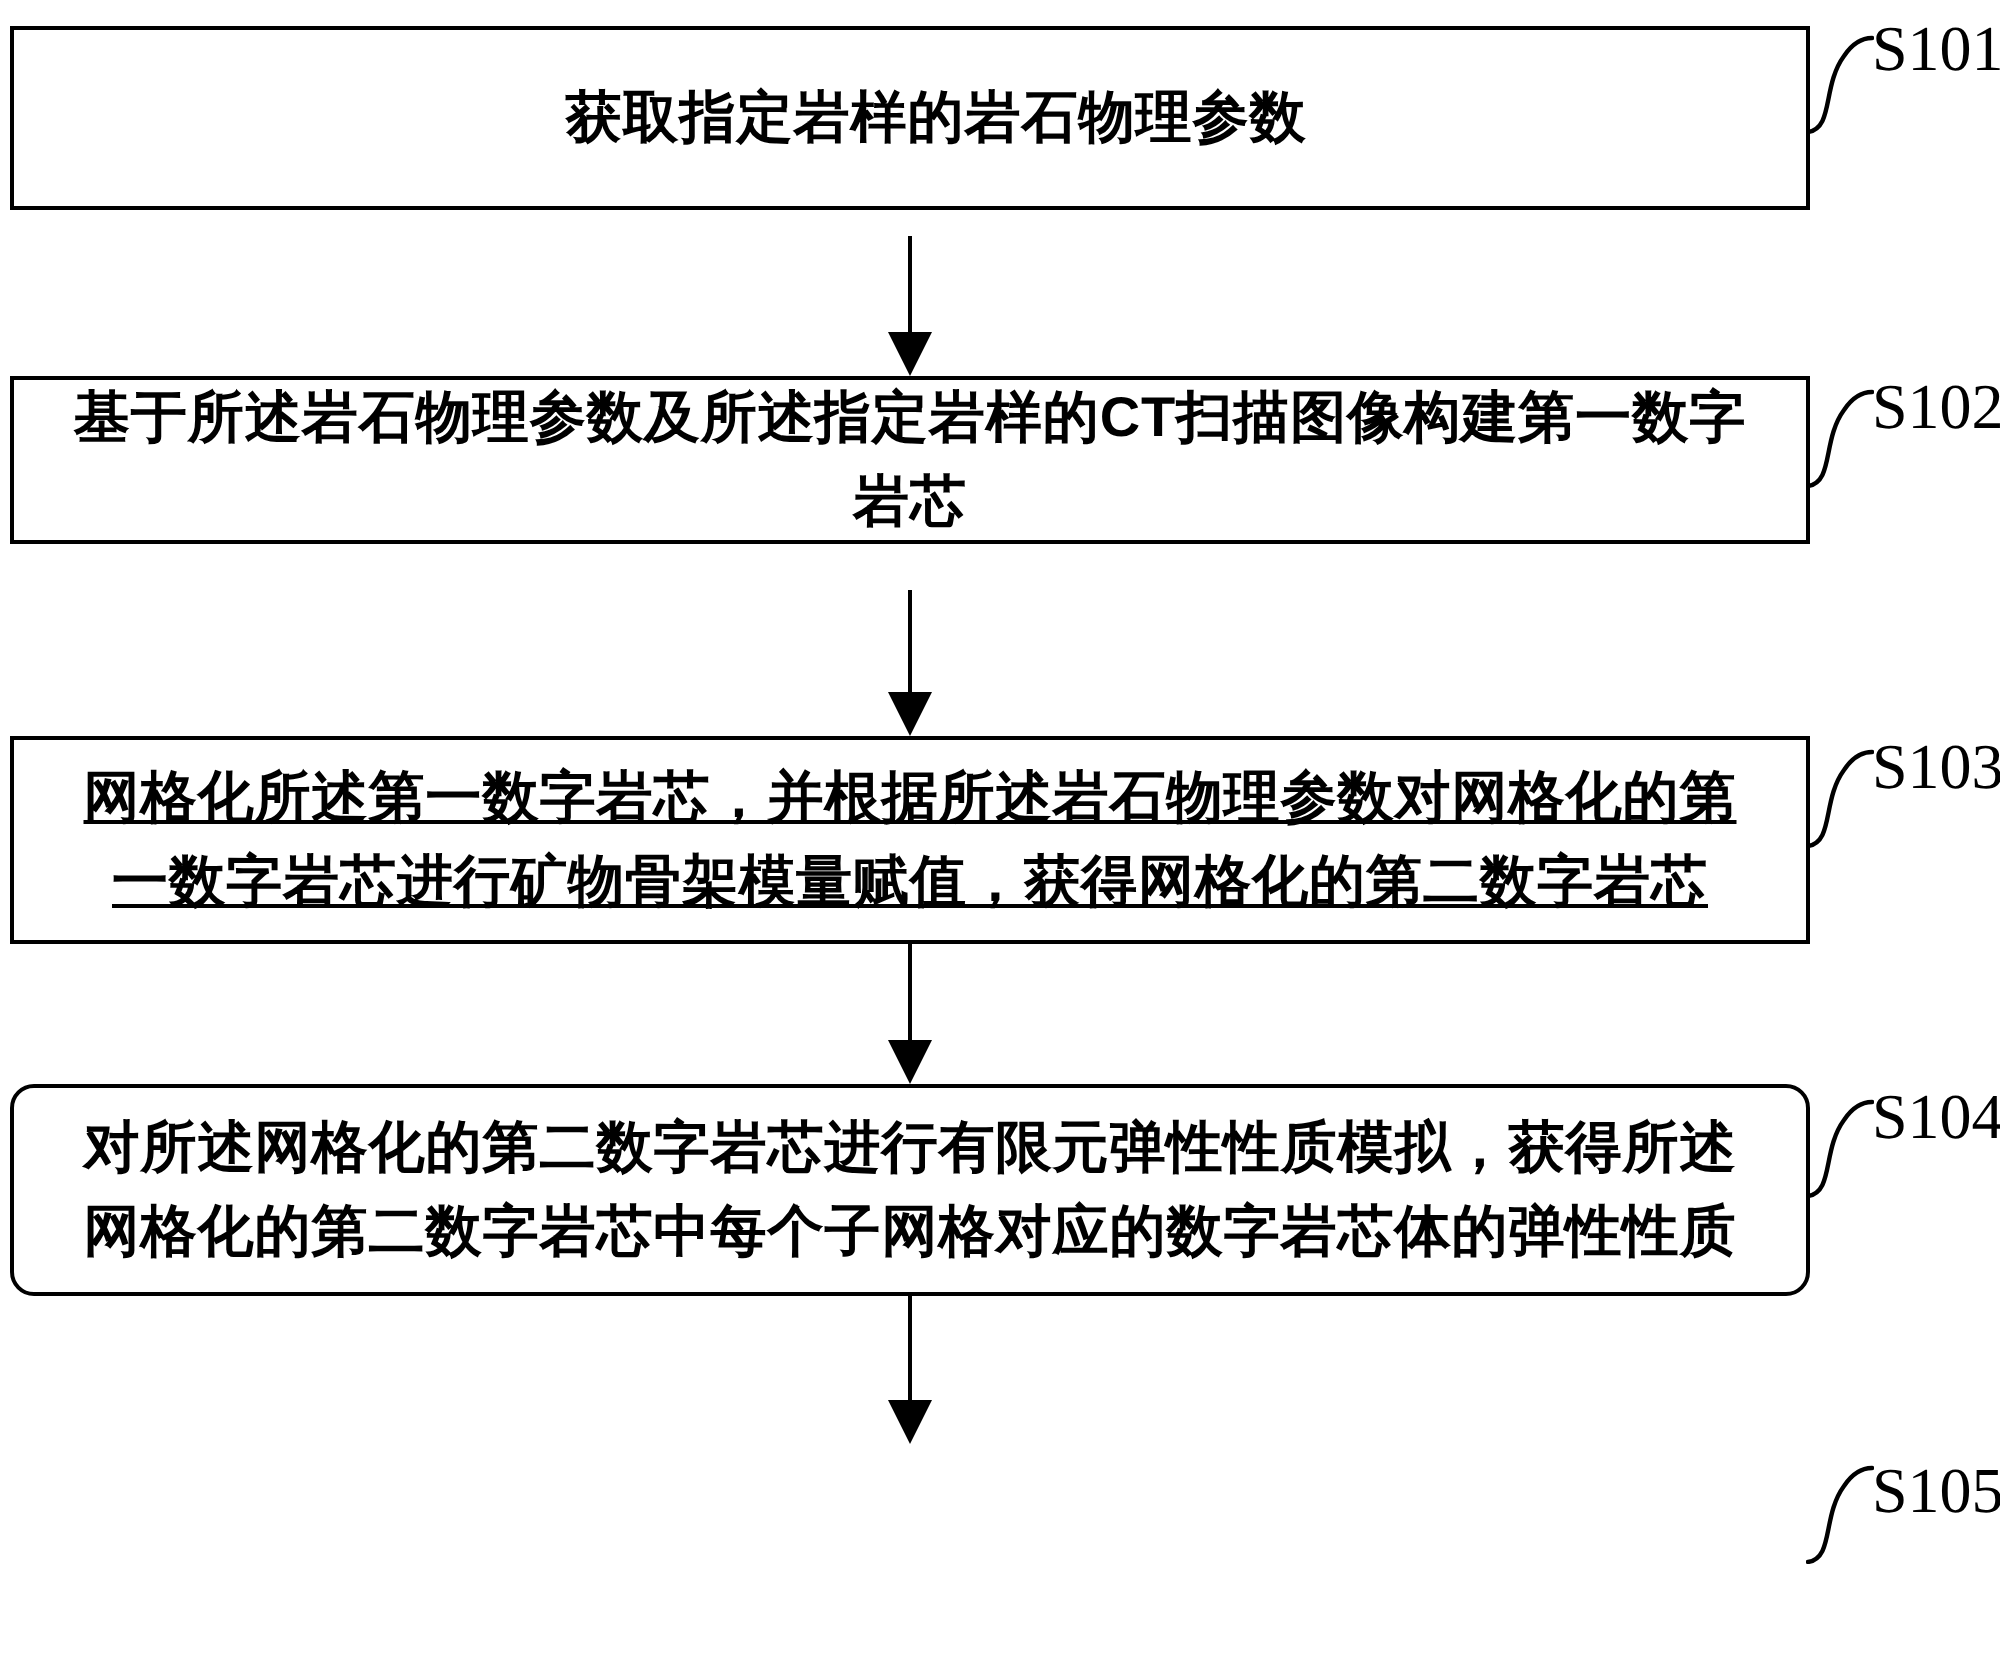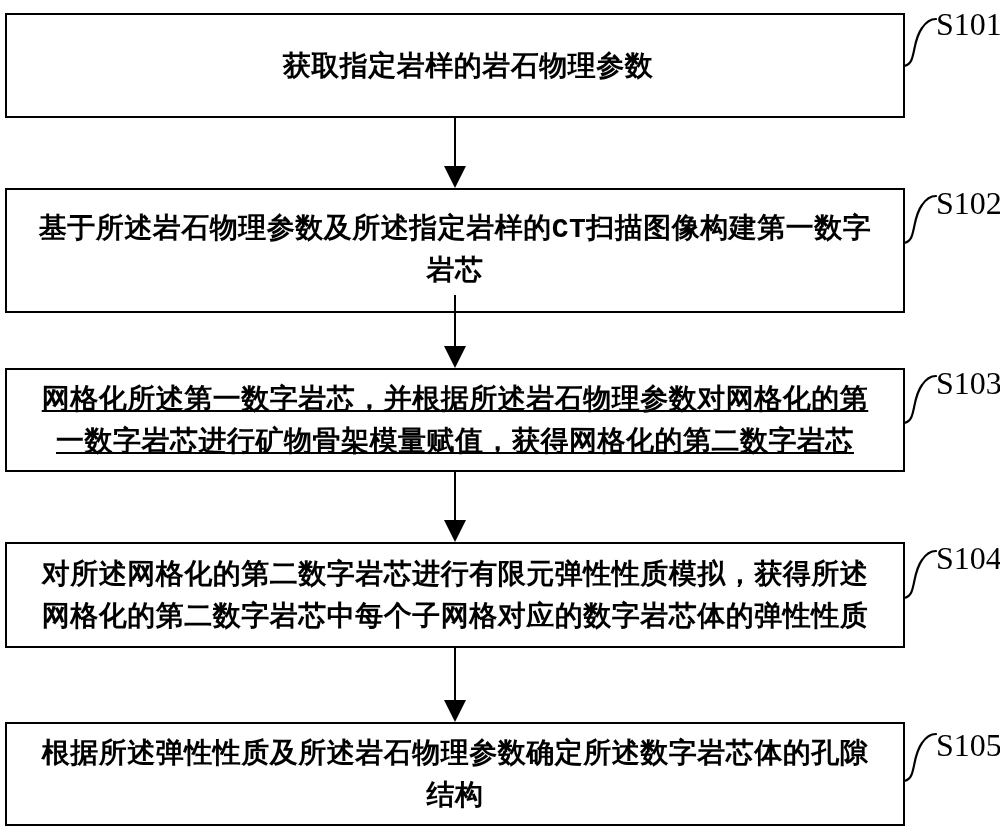--- a/index.html
+++ b/index.html
@@ -66,32 +66,32 @@
     font-size: 32px;
     color: #000000;
     white-space: nowrap;
   }
 </style>
 </head>
 <body>
 
 <div class="canvas">
 
-  <div class="flow-box" style="top:13px; height:105px;padding-left:26px;">
+  <div class="flow-box" style="top:13px; height:92px;padding-left:26px;">
     <div class="box-text">获取指定岩样的岩石物理参数</div>
   </div>
   <svg class="leader" style="top:15px;" viewBox="0 0 34 52">
     <path d="M1 51 C14 49 8 28 19 13 C23 7 28 4 33 4" stroke="#000000" stroke-width="2.2" fill="none" stroke-linecap="round"></path>
   </svg>
   <div class="step-label" style="top:6px;">S101</div>
 
   <div class="connector-line" style="top:118px; height:56px;"></div>
   <div class="connector-head" style="top:166px;"></div>
 
-  <div class="flow-box" style="top:188px; height:125px;font-family:Liberation Mono, monospace;">
+  <div class="flow-box" style="top:188px; height:84px;">
     <div class="box-text">基于所述岩石物理参数及所述指定岩样的CT扫描图像构建第一数字
 岩芯</div>
   </div>
   <svg class="leader" style="top:192px;" viewBox="0 0 34 52">
     <path d="M1 51 C14 49 8 28 19 13 C23 7 28 4 33 4" stroke="#000000" stroke-width="2.2" fill="none" stroke-linecap="round"></path>
   </svg>
   <div class="step-label" style="top:185px;">S102</div>
 
   <div class="connector-line" style="top:295px; height:59px;"></div>
   <div class="connector-head" style="top:346px;"></div>
@@ -101,34 +101,30 @@
 一数字岩芯进行矿物骨架模量赋值，获得网格化的第二数字岩芯</div>
   </div>
   <svg class="leader" style="top:372px;" viewBox="0 0 34 52">
     <path d="M1 51 C14 49 8 28 19 13 C23 7 28 4 33 4" stroke="#000000" stroke-width="2.2" fill="none" stroke-linecap="round"></path>
   </svg>
   <div class="step-label" style="top:365px;">S103</div>
 
   <div class="connector-line" style="top:472px; height:56px;"></div>
   <div class="connector-head" style="top:520px;"></div>
 
-  <div class="flow-box" style="top:542px; height:106px;">
+  <div class="flow-box" style="top:542px; height:106px;border-radius:12px;">
     <div class="box-text">对所述网格化的第二数字岩芯进行有限元弹性性质模拟，获得所述
 网格化的第二数字岩芯中每个子网格对应的数字岩芯体的弹性性质</div>
   </div>
   <svg class="leader" style="top:547px;" viewBox="0 0 34 52">
     <path d="M1 51 C14 49 8 28 19 13 C23 7 28 4 33 4" stroke="#000000" stroke-width="2.2" fill="none" stroke-linecap="round"></path>
   </svg>
   <div class="step-label" style="top:540px;">S104</div>
 
   <div class="connector-line" style="top:648px; height:60px;"></div>
   <div class="connector-head" style="top:700px;"></div>
 
-  <div class="flow-box" style="top:722px; height:104px;">
-    <div class="box-text">根据所述弹性性质及所述岩石物理参数确定所述数字岩芯体的孔隙
-结构</div>
-  </div>
   <svg class="leader" style="top:730px;" viewBox="0 0 34 52">
     <path d="M1 51 C14 49 8 28 19 13 C23 7 28 4 33 4" stroke="#000000" stroke-width="2.2" fill="none" stroke-linecap="round"></path>
   </svg>
   <div class="step-label" style="top:727px;">S105</div>
 
 </div>
 
 </body></html>

